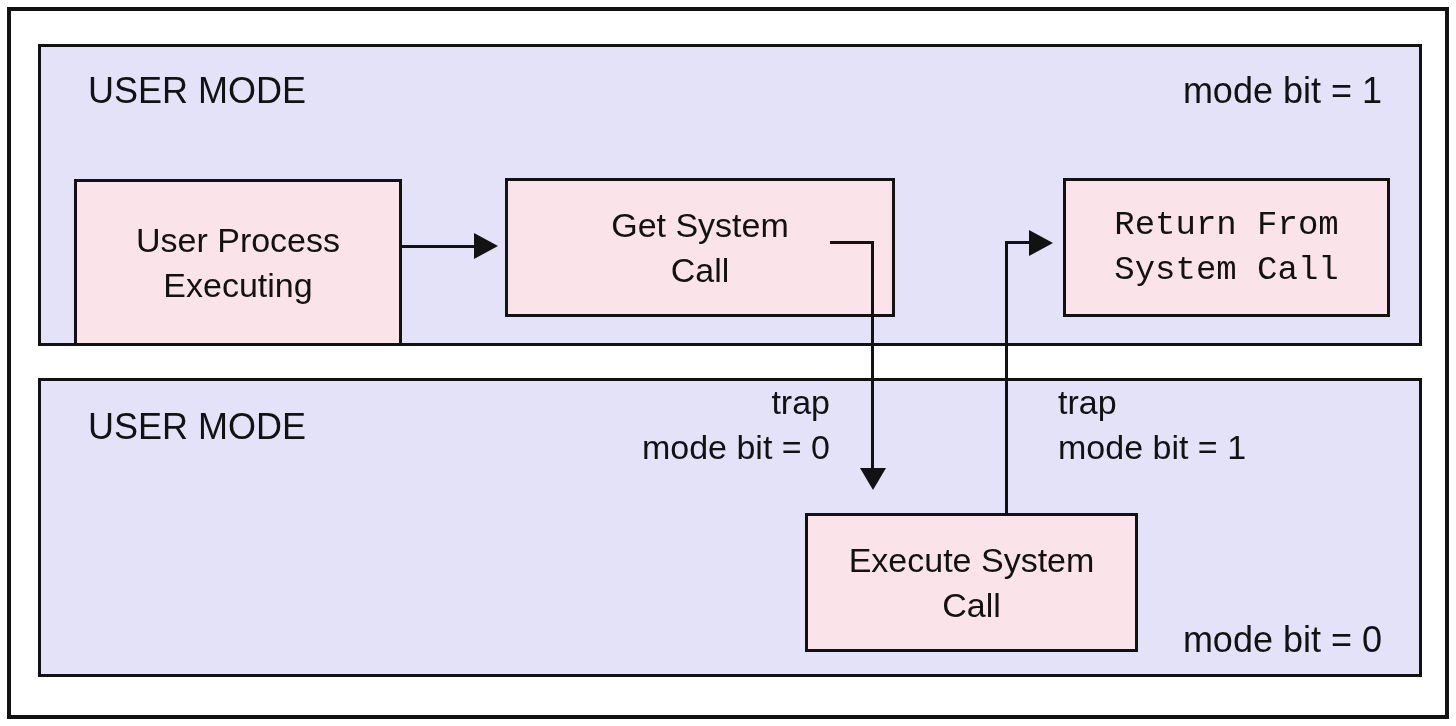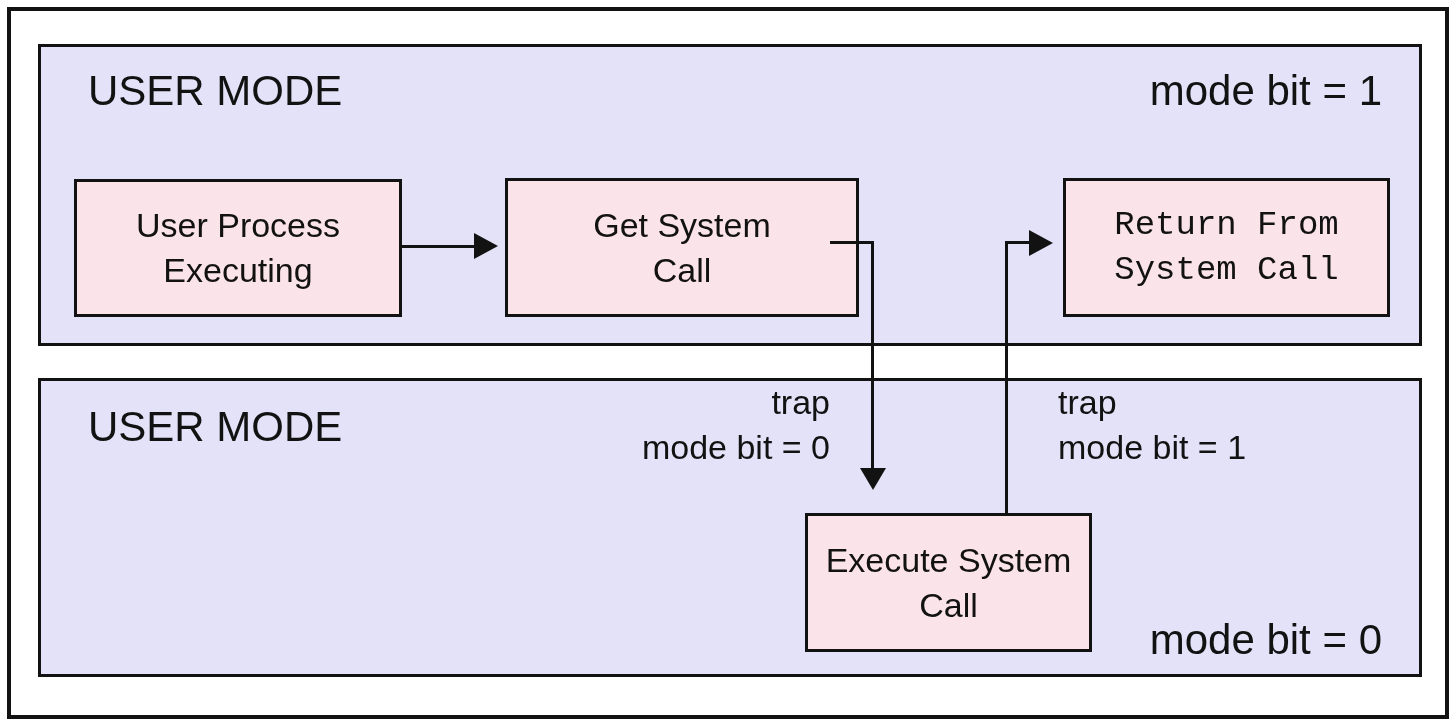--- a/index.html
+++ b/index.html
@@ -19,36 +19,36 @@
     position:absolute;left:7px;top:7px;right:7px;bottom:7px;
     border:4px solid var(--line-color);background:transparent;
   }
   .band{
     position:absolute;left:38px;width:1384px;
     background:var(--band-fill);border:3px solid var(--line-color);z-index:1;
   }
   .band-user{top:44px;height:302px;}
   .band-kernel{top:378px;height:299px;}
   .band-label{
-    position:absolute;font-size:42px;line-height:40px;white-space:nowrap;
+    position:absolute;font-size:36px;line-height:40px;white-space:nowrap;
   }
   .lbl-user-top{left:47px;top:24px;}
   .lbl-user-modebit{right:37px;top:24px;text-align:right;}
   .lbl-kernel-usertop{left:47px;top:26px;}
   .lbl-kernel-bottom{left:47px;top:237px;}
   .lbl-kernel-modebit{right:37px;top:239px;text-align:right;}
   .node{
     position:absolute;background:var(--node-fill);border:3px solid var(--line-color);
     display:flex;align-items:center;justify-content:center;text-align:center;
     font-size:34px;line-height:45px;white-space:pre-line;z-index:2;
   }
-  .node-user-process{left:74px;top:179px;width:328px;height:138px;}
-  .node-get-syscall{left:505px;top:178px;width:354px;height:139px;}
+  .node-user-process{left:74px;top:179px;width:328px;height:167px;}
+  .node-get-syscall{left:505px;top:178px;width:390px;height:139px;}
   .node-return-syscall{left:1063px;top:178px;width:327px;height:139px;font-family:Liberation Mono, monospace;}
-  .node-execute-syscall{left:805px;top:513px;width:287px;height:139px;}
+  .node-execute-syscall{left:805px;top:513px;width:333px;height:139px;}
   .seg{position:absolute;background:var(--line-color);z-index:5;}
   .seg-a1{left:402px;top:245px;width:74px;height:3px;}
   .seg-a2h{left:830px;top:241px;width:44px;height:3px;}
   .seg-a2v{left:871px;top:241px;width:3px;height:231px;}
   .seg-a3v{left:1005px;top:241px;width:3px;height:272px;}
   .seg-a3h{left:1005px;top:241px;width:26px;height:3px;}
   .arrowhead{position:absolute;width:0;height:0;z-index:5;}
   .head-right{border-top:13px solid transparent;border-bottom:13px solid transparent;border-left:24px solid var(--line-color);}
   .head-down{border-left:13px solid transparent;border-right:13px solid transparent;border-top:22px solid var(--line-color);}
   .head-a1{left:474px;top:233px;}

